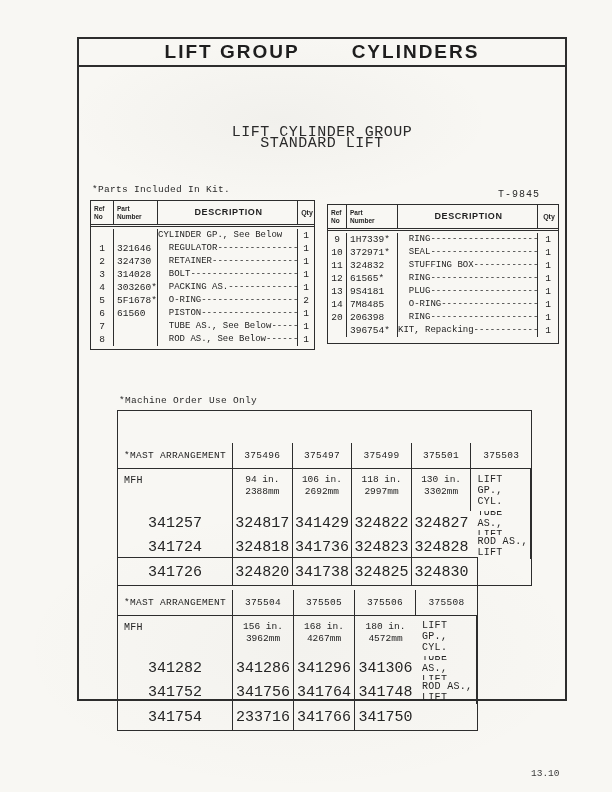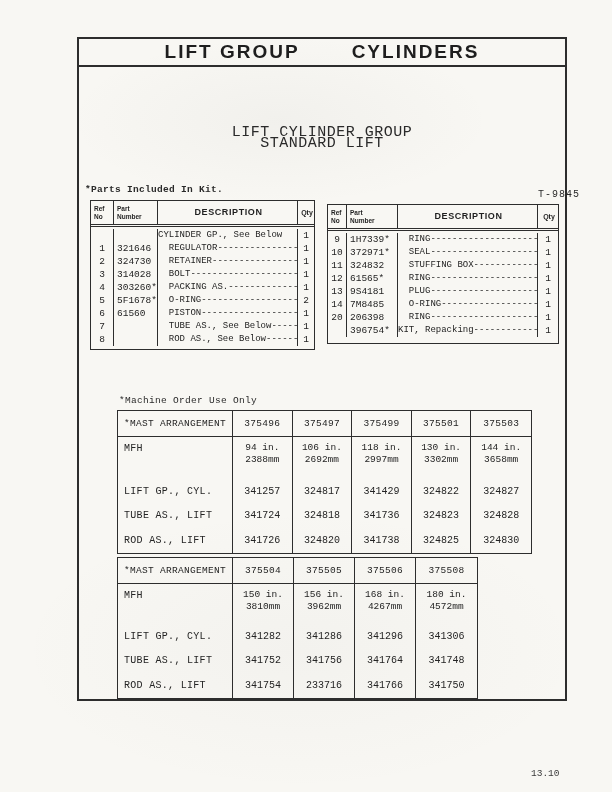--- a/index.html
+++ b/index.html
@@ -58,34 +58,34 @@
   .pc-ref{text-align:center;}
   .pc-part{padding-left:3px;white-space:pre;}
   .pc-desc{white-space:pre;font-size:9px !important;}
   .t-ref{position:absolute;font-size:10px;letter-spacing:1px;color:#2a2a2a;}
   
   .mtable{position:absolute;border:1.5px solid #2d2d2d;}
   .mhead{display:grid;border-bottom:1.5px solid #2d2d2d;}
   .mhead > div{
     border-right:1px solid #2d2d2d;height:25px;
     display:flex;align-items:center;justify-content:center;
-    font-size:9.5px;color:#242424;letter-spacing:0.3px;
+    font-size:9.5px;color:#242424;letter-spacing:0.3px;margin-top:32px;
   }
   .mhead > div:first-child{justify-content:flex-start;padding-left:6px;}
   .mhead > div:last-child{border-right:none;}
   .mbody{display:grid;}
   .mbody > div{border-right:1px solid #2d2d2d;overflow:hidden;}
   .mbody > div.lastcol{border-right:none;}
   .mlabel{
     font-size:10px;color:#242424;display:flex;align-items:center;padding-left:6px;
     letter-spacing:0.3px;
   }
   .mlabel.top{align-items:flex-start;padding-top:6px;}
   .mval{
-    font-size:10px;color:#242424;display:flex;align-items:center;justify-content:center;text-align:right;
+    font-size:15px;color:#242424;display:flex;align-items:center;justify-content:center;text-align:right;
   }
   .mfhcell{
     font-size:9.5px;line-height:12px;color:#242424;text-align:center;padding-top:5px;
   }
   .pagenum{position:absolute;left:531px;top:745px;font-size:9.5px;color:#3a3a3a;margin-top:23px;}
 </style>
 </head>
 <body>
 
 <div class="page">
@@ -94,22 +94,22 @@
     <div class="titlebar">
       <span>LIFT GROUP</span>
       <span>CYLINDERS</span>
     </div>
     <div class="caption">
       <div>LIFT CYLINDER GROUP</div>
       <div>STANDARD LIFT</div>
     </div>
   </div>
 
-  <div class="note" style="left:85px;top:184px;font-weight:bold;">*Parts Included In Kit.</div>
-  <div class="t-ref" style="left:498px;top:189px;margin-left:40px;">T-9845</div>
+  <div class="note" style="left:92px;top:184px;">*Parts Included In Kit.</div>
+  <div class="t-ref" style="left:498px;top:189px;">T-9845</div>
 
   <div class="ptable" style="left:90px;top:200px;width:223px;">
     <div class="prow left-cols phead">
       <div class="pc-ref">
         <span>Ref</span>
         <span>No</span>
       </div>
       <div>
         <span>Part</span>
         <span>Number</span>
@@ -270,24 +270,20 @@
           <div>2692mm</div>
         </div>
       <div class="mfhcell">
           <div>118 in.</div>
           <div>2997mm</div>
         </div>
       <div class="mfhcell">
           <div>130 in.</div>
           <div>3302mm</div>
         </div>
-      <div class="mfhcell lastcol">
-          <div>144 in.</div>
-          <div>3658mm</div>
-        </div>
 
       <div class="mlabel">LIFT GP., CYL.</div>
       <div class="mval">341257</div>
       <div class="mval">324817</div>
       <div class="mval">341429</div>
       <div class="mval">324822</div>
       <div class="mval lastcol">324827</div>
 
       <div class="mlabel">TUBE AS., LIFT</div>
       <div class="mval">341724</div>
@@ -309,24 +305,20 @@
     <div class="mhead" style="grid-template-columns:115px repeat(4,1fr);">
       <div>*MAST ARRANGEMENT</div>
       <div>375504</div>
       <div>375505</div>
       <div>375506</div>
       <div>375508</div>
     </div>
     <div class="mbody" style="grid-template-columns:115px repeat(4,1fr);grid-template-rows:40px 24px 24px 26px;">
       <div class="mlabel top">MFH</div>
       <div class="mfhcell">
-          <div>150 in.</div>
-          <div>3810mm</div>
-        </div>
-      <div class="mfhcell">
           <div>156 in.</div>
           <div>3962mm</div>
         </div>
       <div class="mfhcell">
           <div>168 in.</div>
           <div>4267mm</div>
         </div>
       <div class="mfhcell lastcol">
           <div>180 in.</div>
           <div>4572mm</div>

